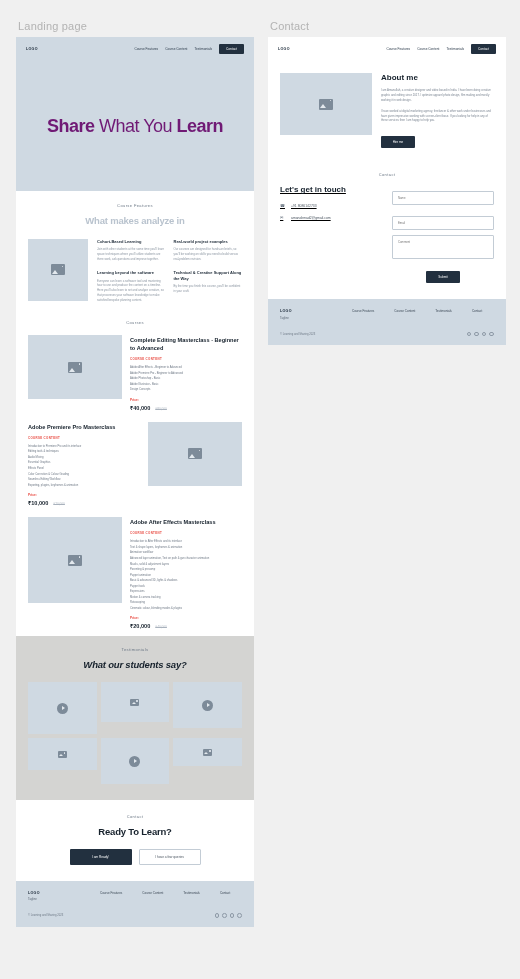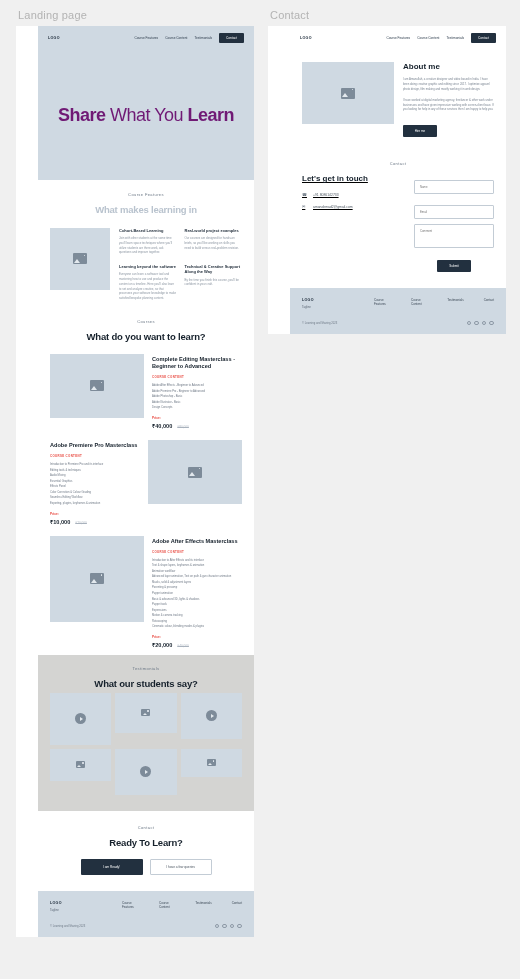--- a/index.html
+++ b/index.html
@@ -7,24 +7,24 @@
     width: 520px; height: 979px;
     background: #f0f0f0;
     font-family: "Liberation Sans", sans-serif;
     overflow: hidden;
     position: relative;
   }
   .frame-label {
     font-size: 11px; color: #b3b3b3; letter-spacing: .2px;
     padding: 4px 0 5px 2px; font-weight: 400;
   }
-  .artboard-col { position: absolute; top: 5px; }
+  .artboard-col { position: absolute; top: 16px; }
   #landing-col { left: 16px; width: 242px; }
   #contact-col { left: 268px; width: 242px; }
-  .page { background: #fff; width: 238px; padding-left: 22px; }
+  .page { background: #fff; width: 238px; }
 
   
   .nav {
     display: flex; align-items: center; justify-content: space-between;
     padding: 7px 10px; background: #cfd9e2;
   }
   .nav-logo { font-size: 3.6px; font-weight: 700; color: #1d2b3a; letter-spacing: .3px; }
   .nav-links { display: flex; align-items: center; gap: 7px; }
   .nav-link { font-size: 3.2px; color: #2b3a4a; text-decoration: none; white-space: nowrap; }
   .nav-cta {
@@ -84,21 +84,21 @@
   }
   .course-li { font-size: 2.7px; color: #6f7986; line-height: 2.05; }
   .price-lbl { font-size: 3.2px; color: #e8483f; font-weight: 700; margin-top: 5px; }
   .price-row { display: flex; align-items: baseline; gap: 5px; margin-top: 2px; }
   .price-now { font-size: 5.6px; font-weight: 800; color: #16212c; }
   .price-old { font-size: 3.2px; color: #a9b2bd; text-decoration: line-through; }
 
   
   .testi { background: #d4d4d2; padding: 11px 12px 16px; }
   .testi .eyebrow { color: #6b7785; }
-  .testi .sec-title { margin-bottom: 2px; }
+  .testi .sec-title { margin-bottom: 10px; font-style: italic; }
   .testi-grid {
     display: grid; grid-template-columns: repeat(3, 1fr);
     gap: 4px; align-items: start;
   }
   .tcell { background: #cfd9e2; display: flex; align-items: center; justify-content: center; }
   .h52 { height: 52px; } .h40 { height: 40px; } .h32 { height: 32px; }
   .h46 { height: 46px; } .h28 { height: 28px; }
   .play {
     width: 11px; height: 11px; border-radius: 50%;
     background: #7d8b99; display: flex; align-items: center; justify-content: center;
@@ -211,21 +211,21 @@
       </div>
     </div>
 
     <div class="hero">
       <h1><b>Share</b><span> What You </span><b>Learn</b></h1>
     </div>
 
     <div class="sec">
       <div class="eyebrow">Course Features</div>
       <div class="sec-title">
-        <div class="muted">What makes learning in</div>
+        <div class="muted">What makes analyze in</div>
       </div>
       <div class="feat-wrap">
         <div class="feat-img">
           <span class="imgicon big"></span>
         </div>
         <div class="feat-grid">
           <div class="feat">
             <h4>Cohort-Based Learning</h4>
             <p>Join with other students at the same time you'll learn space techniques where you'll utilize students are there work, ask questions and improve together.</p>
           </div>
@@ -240,21 +240,20 @@
           <div class="feat">
             <h4>Technical &amp; Creative Support Along the Way</h4>
             <p>By the time you finish this course, you'll be confident in your craft.</p>
           </div>
         </div>
       </div>
     </div>
 
     <div class="sec">
       <div class="eyebrow">Courses</div>
-      <div class="sec-title">What do you want to learn?</div>
 
       <div class="course">
         <div class="course-img">
           <span class="imgicon big"></span>
         </div>
         <div class="course-body">
           <div class="course-title">Complete Editing Masterclass - Beginner to Advanced</div>
           <div class="course-sub">COURSE CONTENT</div>
           <div class="course-li">Adobe After Effects - Beginner to Advanced</div>
           <div class="course-li">Adobe Premiere Pro - Beginner to Advanced</div>

